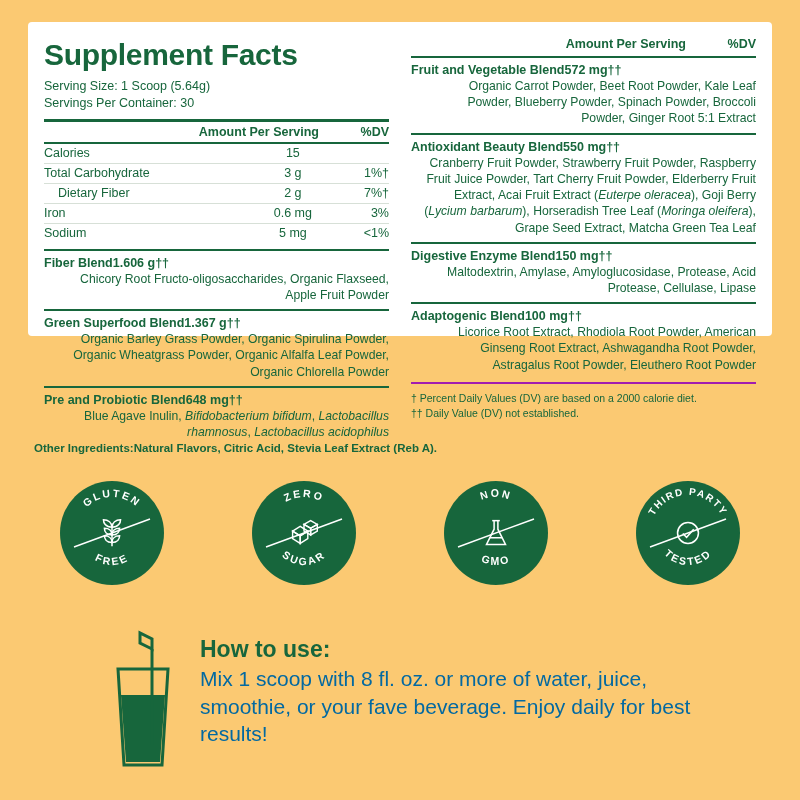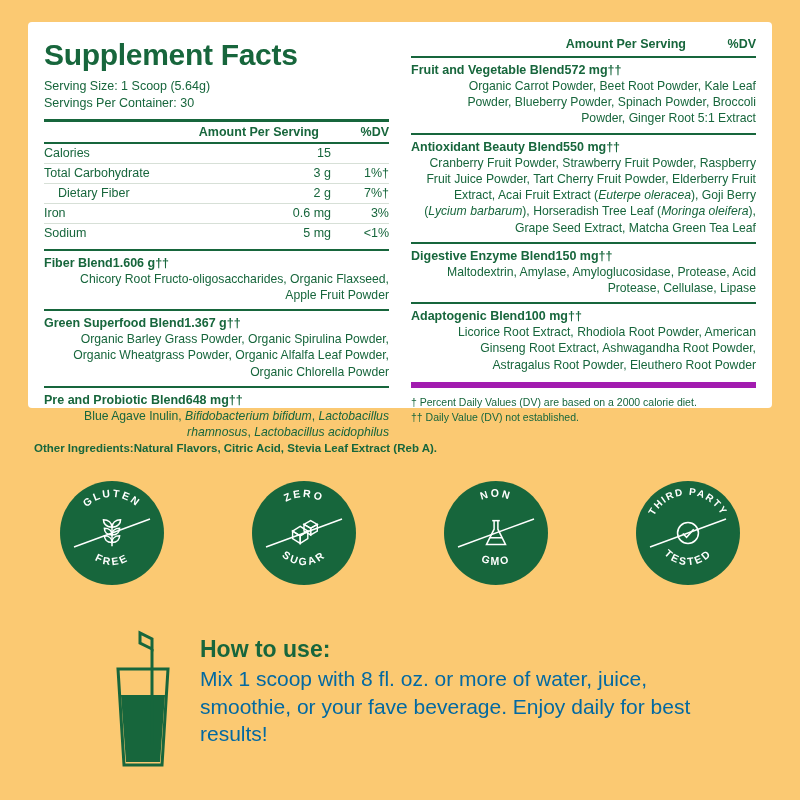--- a/index.html
+++ b/index.html
@@ -9,21 +9,21 @@
     background: #fbc972;
     font-family: "Liberation Sans", sans-serif;
     color: #0f5132;
     overflow: hidden;
     position: relative;
   }
   
   .panel {
     position: absolute;
     left: 28px; top: 22px;
-    width: 744px; height: 386px;
+    width: 744px; height: 314px;
     background: #ffffff;
     border-radius: 4px;
     padding: 14px 16px 10px 16px;
   }
   .cols { display: flex; gap: 18px; height: 100%; }
   .col { flex: 1 1 0; min-width: 0; }
   .col-left { padding-right: 4px; }
   .col-right { padding-top: 0px; }
 
   .facts-title {
@@ -49,39 +49,39 @@
   .aps-row .dv { width: 46px; text-align: right; }
 
   table.nutr { width: 100%; border-collapse: collapse; }
   table.nutr td {
     font-size: 12.5px; color: #17663c;
     padding: 2.5px 0; vertical-align: top;
     border-top: 1px solid #d7e0d7;
   }
   table.nutr tr:first-child td { border-top: 2px solid #17663c; }
   table.nutr td.nm { }
-  table.nutr td.amt { text-align: right; white-space: nowrap; }
+  table.nutr td.amt { text-align: center; white-space: nowrap; }
   table.nutr td.dvv { text-align: right; width: 58px; white-space: nowrap; }
   .indent { padding-left: 14px !important; }
 
   .blend { margin-top: 6px; padding-top: 5px; border-top: 2px solid #17663c; }
   .blend-hd {
     font-size: 12.5px; font-weight: bold; color: #17663c;
     display: flex; align-items: flex-start;
   }
   .blend-hd .amt { font-weight: bold; margin-left: 0px; }
   .blend-body {
     font-size: 12.2px; line-height: 1.33; color: #17663c;
     padding-left: 12px; margin-top: 1px; text-align: right;
   }
   .blend-body i { font-style: italic; }
 
   .footnotes {
     margin-top: 9px; padding-top: 7px;
-    border-top: 6px solid #a21caf;
+    border-top: 2px solid #a21caf;
     font-size: 10.5px; line-height: 1.4; color: #17663c;
   }
 
   .other {
     position: absolute;
     left: 34px; top: 442px;
     width: 740px;
     font-size: 11.5px; font-weight: bold; color: #17663c;
   }
 

